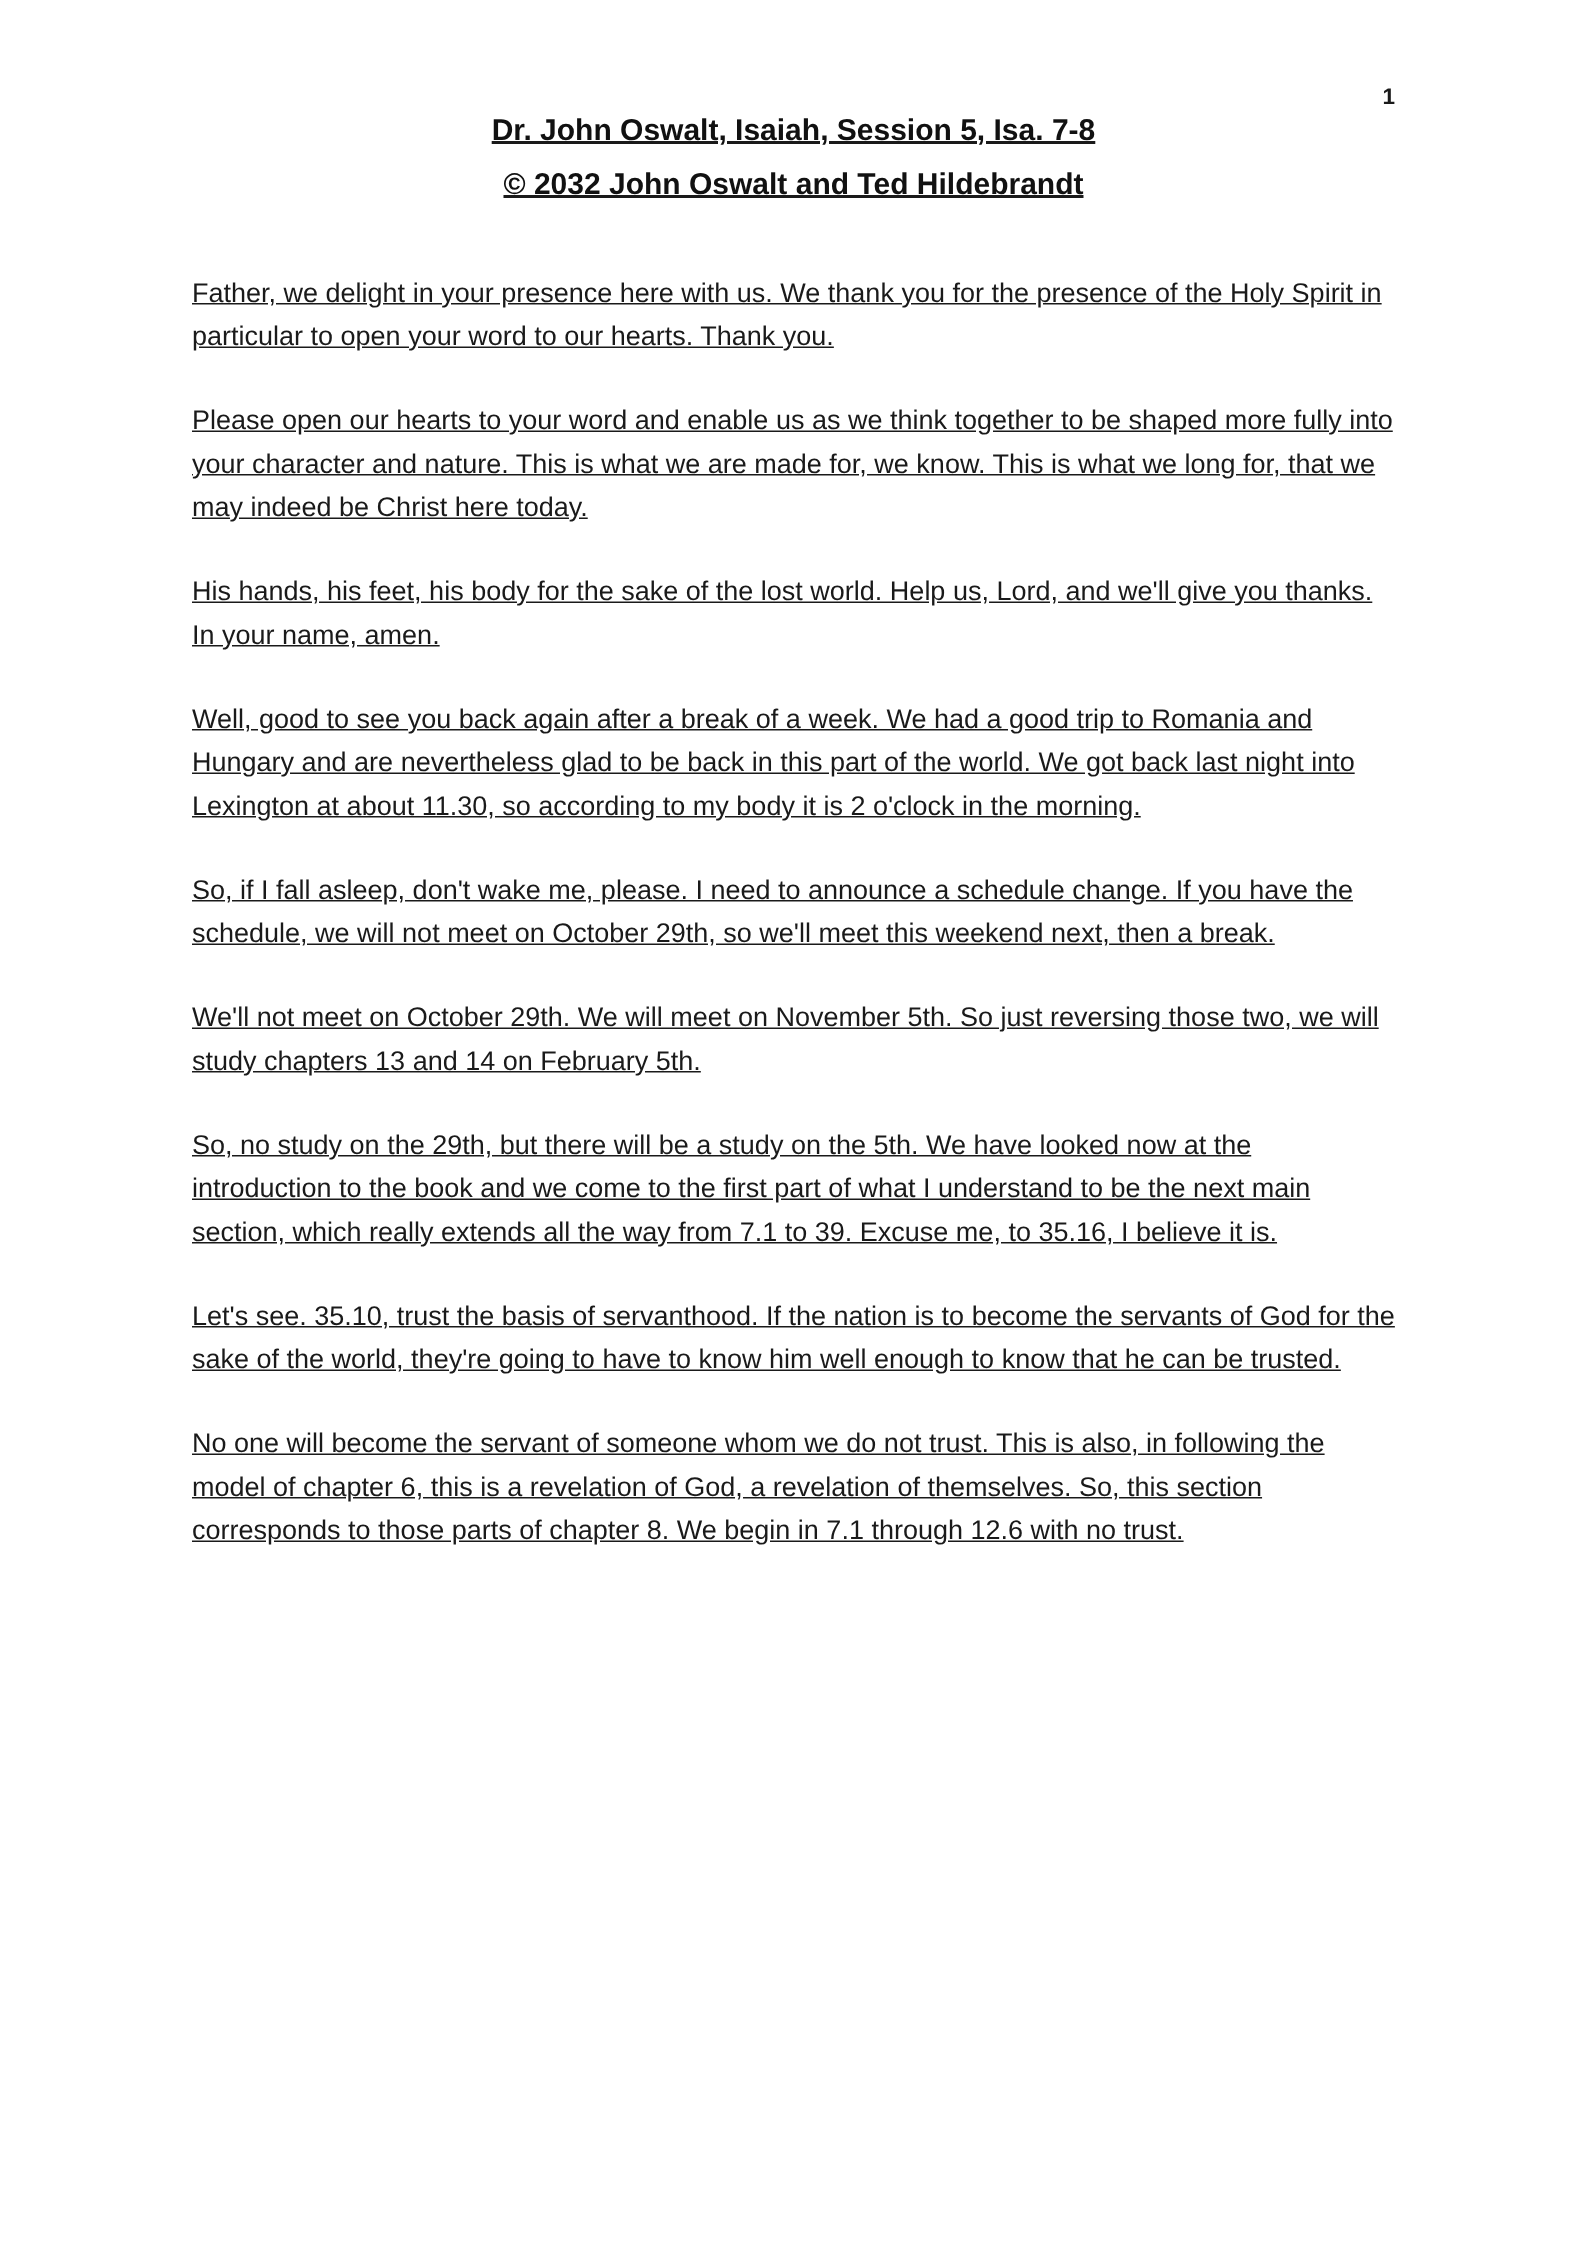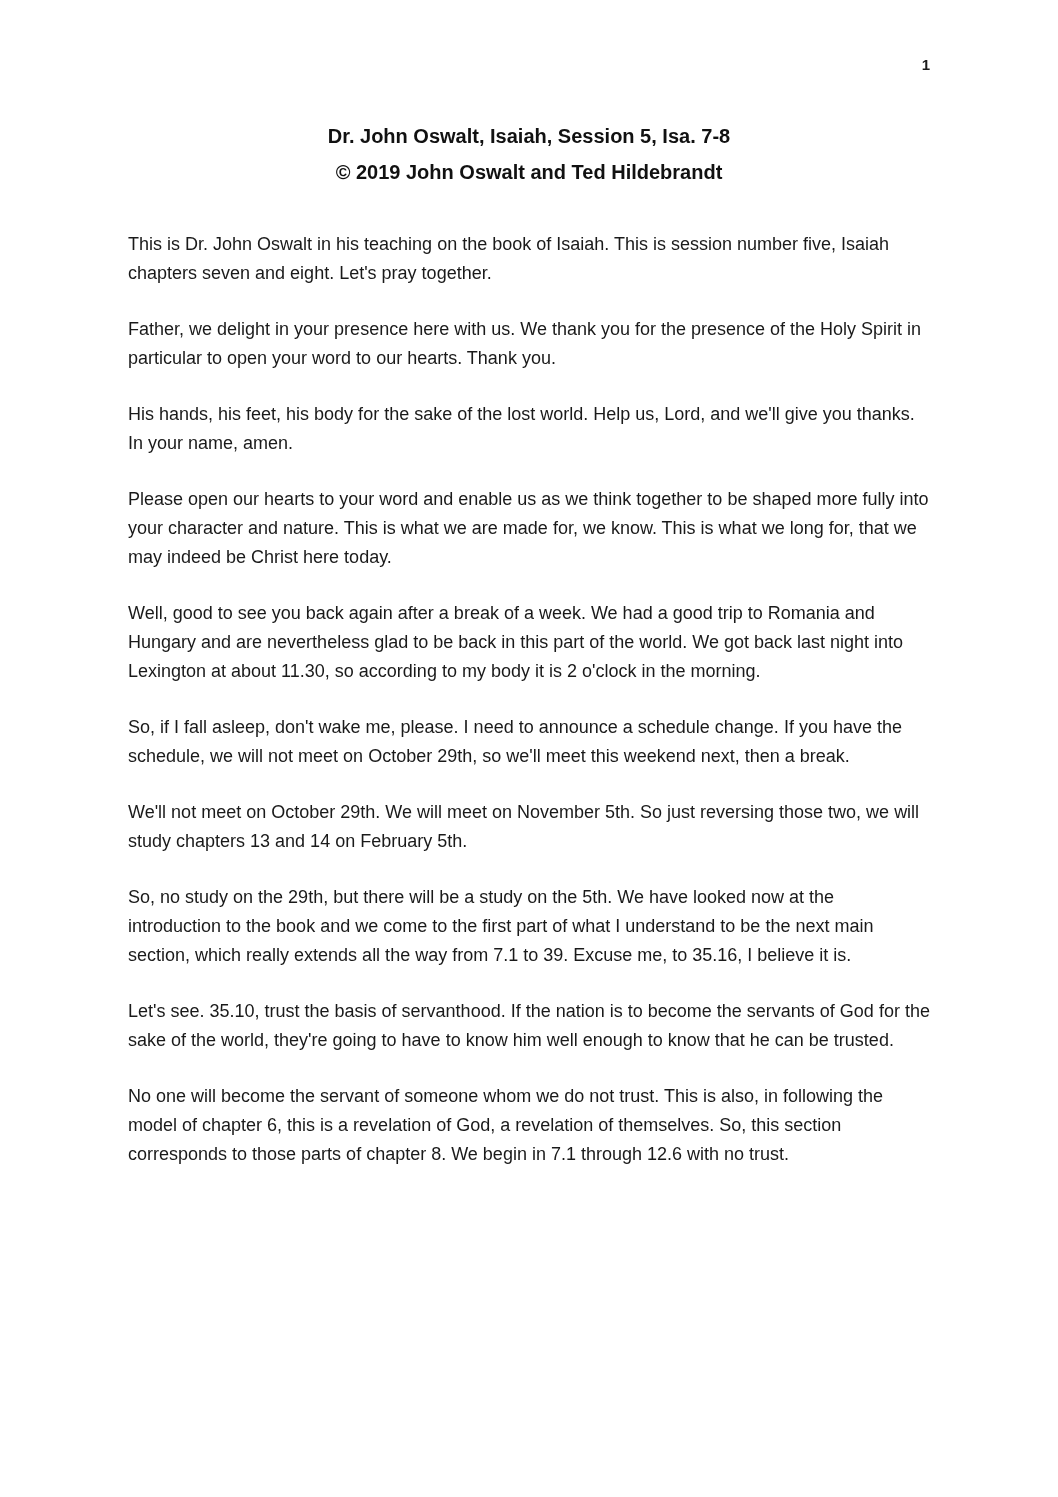--- a/index.html
+++ b/index.html
@@ -19,21 +19,22 @@
   }
   .page-number {
     position: absolute;
     top: 56px;
     right: 128px;
     font-size: 15px;
     font-weight: bold;
     color: #1a1a1a;
   }
   .content {
-    padding: 118px 128px 0 128px;
+    padding: 69px 128px 0 128px;
+    text-decoration: underline;
   }
   .title,
   .subtitle {
     text-align: center;
     font-size: 20px;
     font-weight: bold;
     line-height: 36px;
     margin: 0;
     color: #111111;
   }
@@ -49,27 +50,26 @@
   }
 </style>
 </head>
 <body>
 
 <div class="page">
   <div class="page-number">1</div>
 
   <div class="content">
     <h1 class="title">Dr. John Oswalt, Isaiah, Session 5, Isa. 7-8</h1>
-    <h2 class="subtitle">© 2019 John Oswalt and Ted Hildebrandt</h2>
+    <h2 class="subtitle">© 2032 John Oswalt and Ted Hildebrandt</h2>
 
     <div class="body-text">
-      <p>This is Dr. John Oswalt in his teaching on the book of Isaiah. This is session number five, Isaiah chapters seven and eight. Let's pray together.</p>
       <p>Father, we delight in your presence here with us. We thank you for the presence of the Holy Spirit in particular to open your word to our hearts. Thank you.</p>
+      <p>Please open our hearts to your word and enable us as we think together to be shaped more fully into your character and nature. This is what we are made for, we know. This is what we long for, that we may indeed be Christ here today.</p>
       <p>His hands, his feet, his body for the sake of the lost world. Help us, Lord, and we'll give you thanks. In your name, amen.</p>
-      <p>Please open our hearts to your word and enable us as we think together to be shaped more fully into your character and nature. This is what we are made for, we know. This is what we long for, that we may indeed be Christ here today.</p>
       <p>Well, good to see you back again after a break of a week. We had a good trip to Romania and Hungary and are nevertheless glad to be back in this part of the world. We got back last night into Lexington at about 11.30, so according to my body it is 2 o'clock in the morning.</p>
       <p>So, if I fall asleep, don't wake me, please. I need to announce a schedule change. If you have the schedule, we will not meet on October 29th, so we'll meet this weekend next, then a break.</p>
       <p>We'll not meet on October 29th. We will meet on November 5th. So just reversing those two, we will study chapters 13 and 14 on February 5th.</p>
       <p>So, no study on the 29th, but there will be a study on the 5th. We have looked now at the introduction to the book and we come to the first part of what I understand to be the next main section, which really extends all the way from 7.1 to 39. Excuse me, to 35.16, I believe it is.</p>
       <p>Let's see. 35.10, trust the basis of servanthood. If the nation is to become the servants of God for the sake of the world, they're going to have to know him well enough to know that he can be trusted.</p>
       <p>No one will become the servant of someone whom we do not trust. This is also, in following the model of chapter 6, this is a revelation of God, a revelation of themselves. So, this section corresponds to those parts of chapter 8. We begin in 7.1 through 12.6 with no trust.</p>
     </div>
   </div>
 </div>
 

